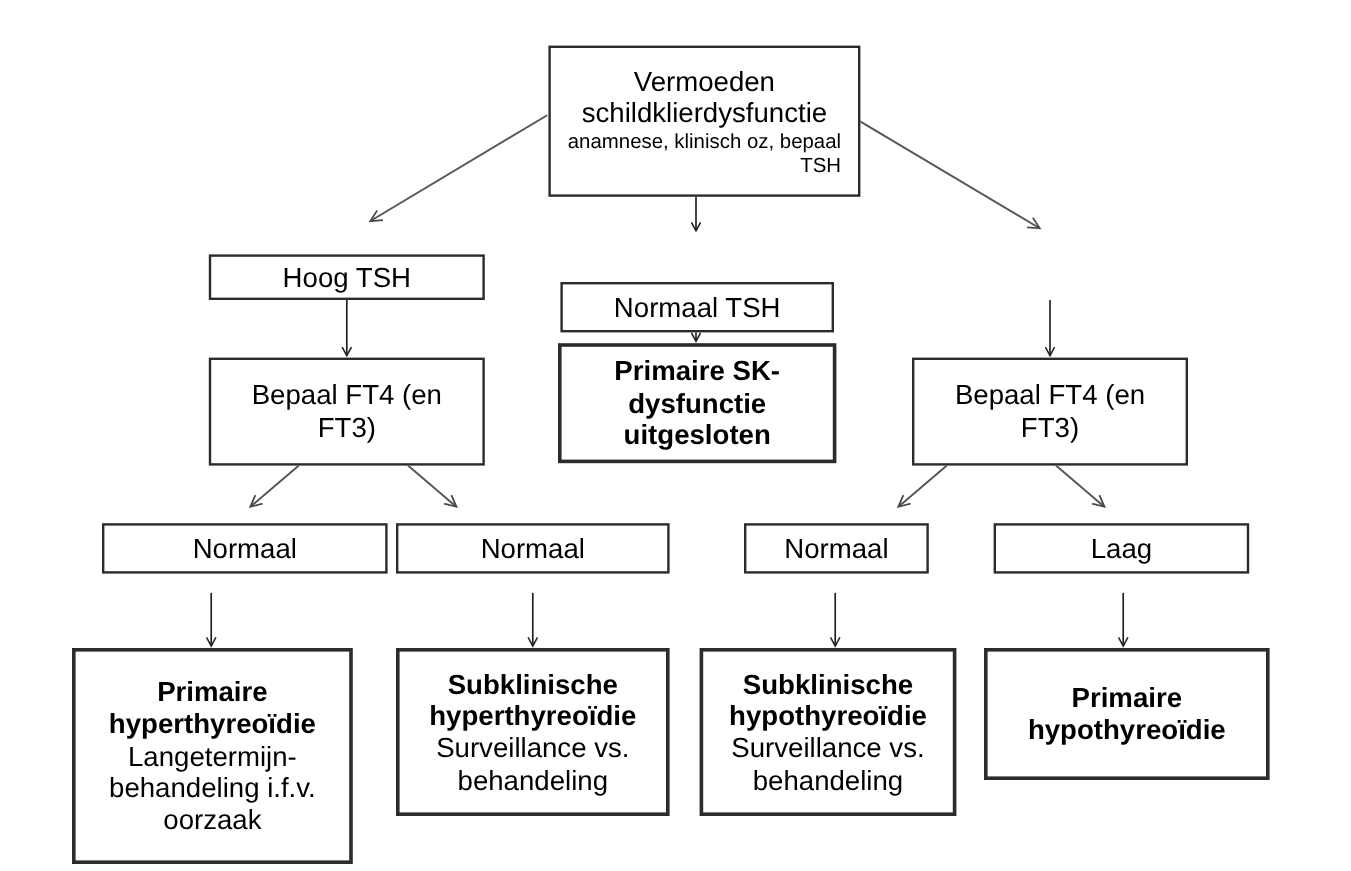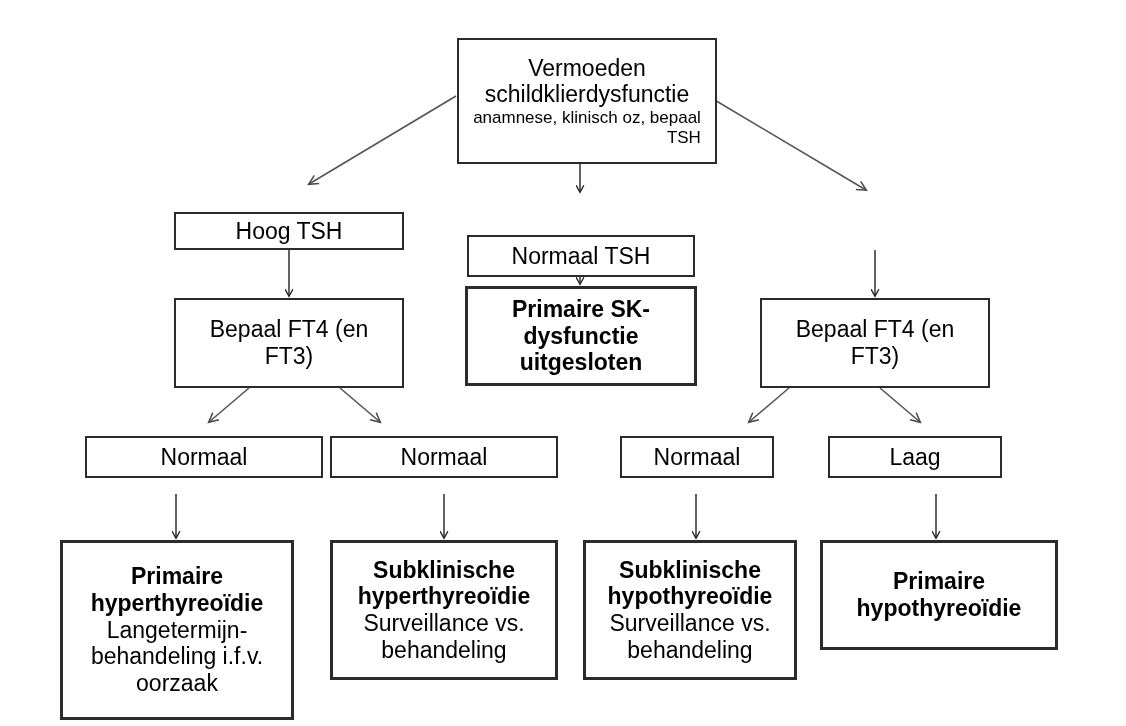--- a/index.html
+++ b/index.html
@@ -133,21 +133,21 @@
   </div>
 
   <div class="node" style="left:330px; top:436px; width:228px; height:42px;">
     <div class="line-main">Normaal</div>
   </div>
 
   <div class="node" style="left:620px; top:436px; width:154px; height:42px;">
     <div class="line-main">Normaal</div>
   </div>
 
-  <div class="node" style="left:828px; top:436px; width:174px; height:42px;">
+  <div class="node" style="left:828px; top:436px; width:213px; height:42px;">
     <div class="line-main">Laag</div>
   </div>
 
   <div class="node thick" style="left:60px; top:540px; width:234px; height:180px;">
     <div class="line-main" style="font-weight:bold;">Primaire
 hyperthyreoïdie</div>
     <div class="line-main">Langetermijn-
 behandeling i.f.v.
 oorzaak</div>
   </div>

